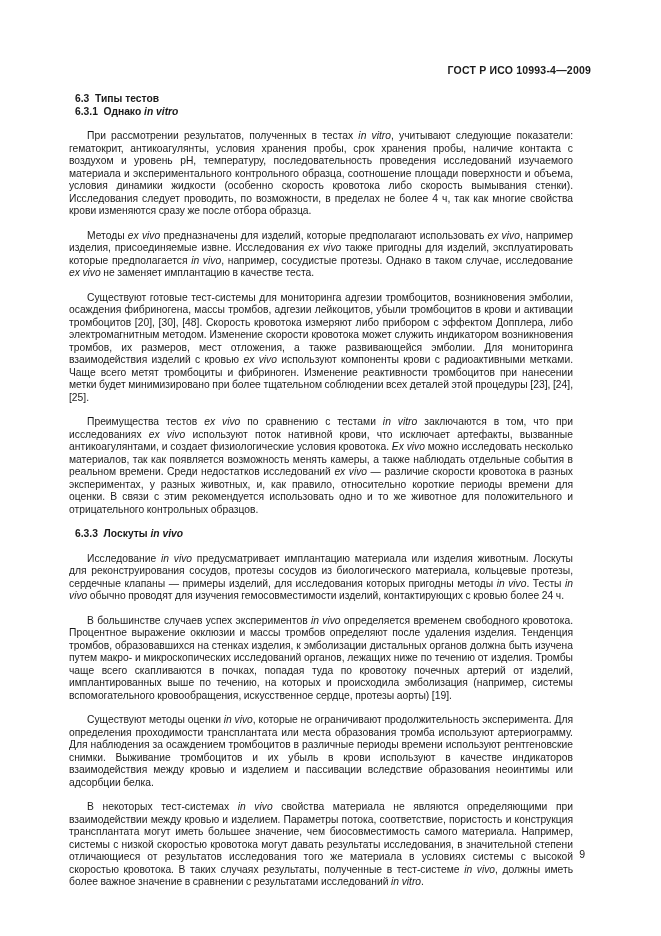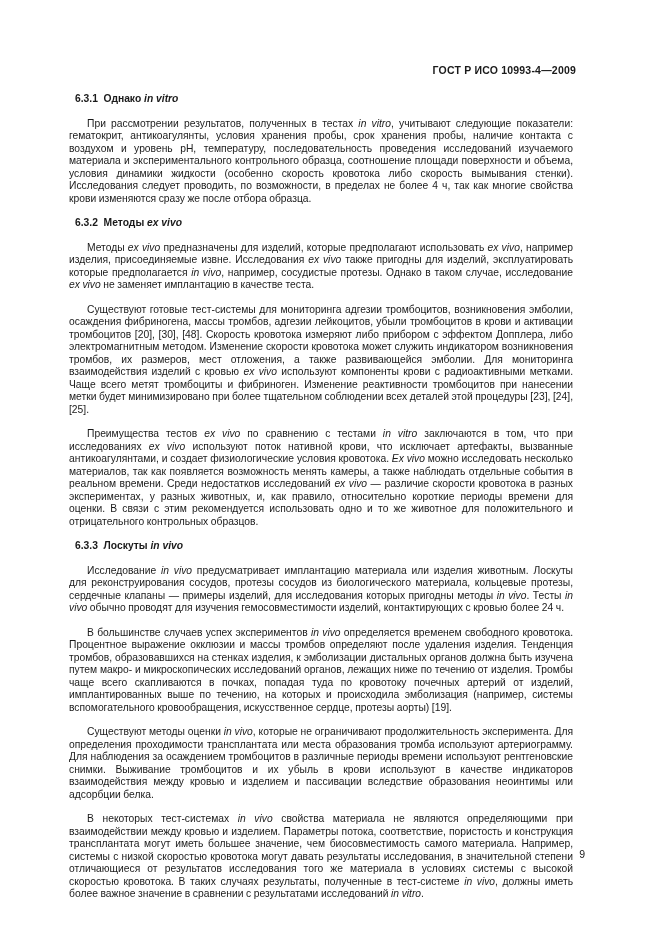--- a/index.html
+++ b/index.html
@@ -12,21 +12,21 @@
       width: 661px;
       height: 936px;
       background: #ffffff;
       overflow: hidden;
       font-family: "Liberation Sans", sans-serif;
       color: #1a1a1a;
     }
     .doc-header {
       position: absolute;
       top: 64px;
-      left: 48px;
+      left: 63px;
       width: 528px;
       text-align: right;
       font-size: 10.5px;
       font-weight: bold;
       letter-spacing: 0.2px;
     }
     .doc-body {
       position: absolute;
       top: 93px;
       left: 57px;
@@ -60,23 +60,23 @@
 </head>
 <body>
 
 <div class="page">
 
   <div class="doc-header">
     <span>ГОСТ Р ИСО 10993-4—2009</span>
   </div>
 
   <div class="doc-body">
+    <p class="h"><span>6.3  Типы тестов</span></p>
     <p class="h"><span>6.3.1  Однако </span><i>in vitro</i></p>
     <p class="p"><span>При рассмотрении результатов, полученных в тестах </span><i>in vitro</i><span>, учитывают следующие показатели: гематокрит, антикоагулянты, условия хранения пробы, срок хранения пробы, наличие контакта с воздухом и уровень pH, температуру, последовательность проведения исследований изучаемого материала и экспериментального контрольного образца, соотношение площади поверхности и объема, условия динамики жидкости (особенно скорость кровотока либо скорость вымывания стенки). Исследования следует проводить, по возможности, в пределах не более 4 ч, так как многие свойства крови изменяются сразу же после отбора образца.</span></p>
-    <p class="h"><span>6.3.2  Методы </span><i>ex vivo</i></p>
     <p class="p"><span>Методы </span><i>ex vivo</i><span> предназначены для изделий, которые предполагают использовать </span><i>ex vivo</i><span>, например изделия, присоединяемые извне. Исследования </span><i>ex vivo</i><span> также пригодны для изделий, эксплуатировать которые предполагается </span><i>in vivo</i><span>, например, сосудистые протезы. Однако в таком случае, исследование </span><i>ex vivo</i><span> не заменяет имплантацию в качестве теста.</span></p>
     <p class="p"><span>Существуют готовые тест-системы для мониторинга адгезии тромбоцитов, возникновения эмболии, осаждения фибриногена, массы тромбов, адгезии лейкоцитов, убыли тромбоцитов в крови и активации тромбоцитов [20], [30], [48]. Скорость кровотока измеряют либо прибором с эффектом Допплера, либо электромагнитным методом. Изменение скорости кровотока может служить индикатором возникновения тромбов, их размеров, мест отложения, а также развивающейся эмболии. Для мониторинга взаимодействия изделий с кровью </span><i>ex vivo</i><span> используют компоненты крови с радиоактивными метками. Чаще всего метят тромбоциты и фибриноген. Изменение реактивности тромбоцитов при нанесении метки будет минимизировано при более тщательном соблюдении всех деталей этой процедуры [23], [24], [25].</span></p>
     <p class="p"><span>Преимущества тестов </span><i>ex vivo</i><span> по сравнению с тестами </span><i>in vitro</i><span> заключаются в том, что при исследованиях </span><i>ex vivo</i><span> используют поток нативной крови, что исключает артефакты, вызванные антикоагулянтами, и создает физиологические условия кровотока. </span><i>Ex vivo</i><span> можно исследовать несколько материалов, так как появляется возможность менять камеры, а также наблюдать отдельные события в реальном времени. Среди недостатков исследований </span><i>ex vivo</i><span> — различие скорости кровотока в разных экспериментах, у разных животных, и, как правило, относительно короткие периоды времени для оценки. В связи с этим рекомендуется использовать одно и то же животное для положительного и отрицательного контрольных образцов.</span></p>
     <p class="h"><span>6.3.3  Лоскуты </span><i>in vivo</i></p>
     <p class="p"><span>Исследование </span><i>in vivo</i><span> предусматривает имплантацию материала или изделия животным. Лоскуты для реконструирования сосудов, протезы сосудов из биологического материала, кольцевые протезы, сердечные клапаны — примеры изделий, для исследования которых пригодны методы </span><i>in vivo</i><span>. Тесты </span><i>in vivo</i><span> обычно проводят для изучения гемосовместимости изделий, контактирующих с кровью более 24 ч.</span></p>
     <p class="p"><span>В большинстве случаев успех экспериментов </span><i>in vivo</i><span> определяется временем свободного кровотока. Процентное выражение окклюзии и массы тромбов определяют после удаления изделия. Тенденция тромбов, образовавшихся на стенках изделия, к эмболизации дистальных органов должна быть изучена путем макро- и микроскопических исследований органов, лежащих ниже по течению от изделия. Тромбы чаще всего скапливаются в почках, попадая туда по кровотоку почечных артерий от изделий, имплантированных выше по течению, на которых и происходила эмболизация (например, системы вспомогательного кровообращения, искусственное сердце, протезы аорты) [19].</span></p>
     <p class="p"><span>Существуют методы оценки </span><i>in vivo</i><span>, которые не ограничивают продолжительность эксперимента. Для определения проходимости трансплантата или места образования тромба используют артериограмму. Для наблюдения за осаждением тромбоцитов в различные периоды времени используют рентгеновские снимки. Выживание тромбоцитов и их убыль в крови используют в качестве индикаторов взаимодействия между кровью и изделием и пассивации вследствие образования неоинтимы или адсорбции белка.</span></p>
     <p class="p"><span>В некоторых тест-системах </span><i>in vivo</i><span> свойства материала не являются определяющими при взаимодействии между кровью и изделием. Параметры потока, соответствие, пористость и конструкция трансплантата могут иметь большее значение, чем биосовместимость самого материала. Например, системы с низкой скоростью кровотока могут давать результаты исследования, в значительной степени отличающиеся от результатов исследования того же материала в условиях системы с высокой скоростью кровотока. В таких случаях результаты, полученные в тест-системе </span><i>in vivo</i><span>, должны иметь более важное значение в сравнении с результатами исследований </span><i>in vitro</i><span>.</span></p>
   </div>
 

